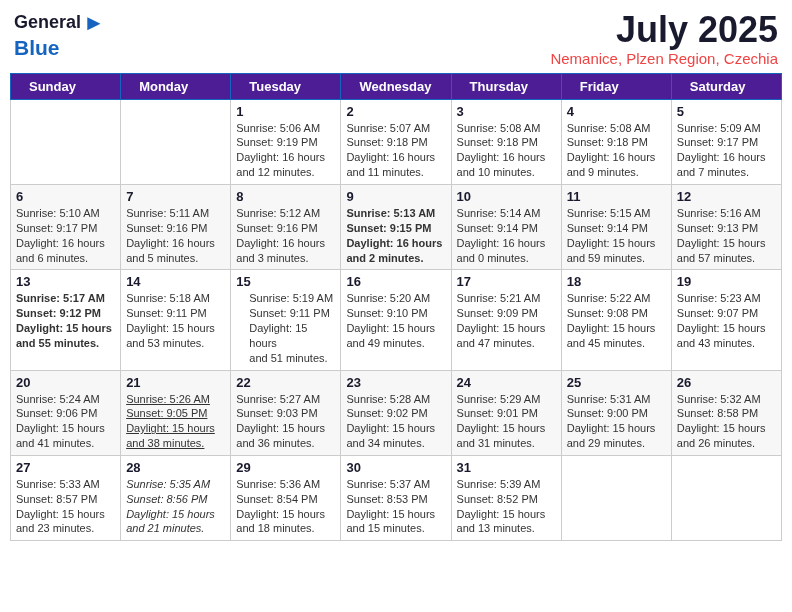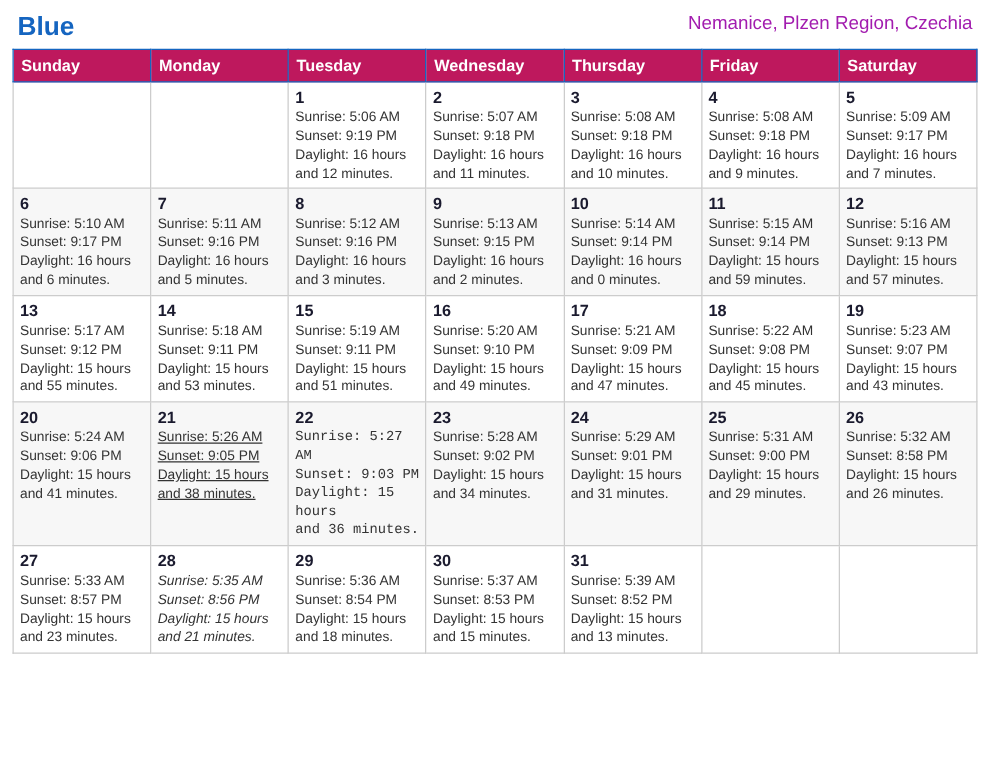--- a/index.html
+++ b/index.html
@@ -51,32 +51,32 @@
       text-align: right;
     }
     .month-title {
       font-size: 36px;
       font-weight: bold;
       color: #1a1a2e;
       line-height: 1.1;
     }
     .location-title {
       font-size: 15px;
-      color: #a21caf;
+      color: #ef4444;
     }
     .calendar {
       width: 100%;
       border-collapse: collapse;
       border: 1px solid #ccc;
     }
     .calendar th {
-      background-color: #be185d;
+      background-color: #4c1d95;
       color: #fff;
       text-align: left;
-      padding: 5px 6px;
+      padding: 5px 18px;
       font-size: 13px;
       border: 1px solid #1565c0;
     }
     .calendar td {
       vertical-align: top;
       border: 1px solid #ccc;
       padding: 4px 5px;
       width: 110px;
       min-height: 80px;
       background: #fff;
@@ -98,24 +98,29 @@
     .empty-cell {
       background: #fff;
     }
   </style>
 </head>
 <body>
 
 <div class="header">
   <div class="logo">
     <div class="logo-block">
+      <div class="logo-top">
+        <span class="logo-text-general">General</span>
+        <span class="logo-icon">►</span>
+      </div>
       <span class="logo-text-blue">Blue</span>
     </div>
   </div>
   <div class="title-block">
+    <div class="month-title">July 2025</div>
     <div class="location-title">Nemanice, Plzen Region, Czechia</div>
   </div>
 </div>
 
 <table class="calendar">
   <thead>
     <tr id="weekday-header">
         <th>Sunday</th>
         <th>Monday</th>
         <th>Tuesday</th>
@@ -182,21 +187,21 @@
         </td>
         <td>
           <div class="day-number">8</div>
           <div class="day-info" style="white-space: pre-line;">Sunrise: 5:12 AM
 Sunset: 9:16 PM
 Daylight: 16 hours
 and 3 minutes.</div>
         </td>
         <td>
           <div class="day-number">9</div>
-          <div class="day-info" style="white-space: pre-line;">Sunrise: 5:13 AM
+          <div class="day-info" style="white-space: pre-line; font-weight: bold;">Sunrise: 5:13 AM
 Sunset: 9:15 PM
 Daylight: 16 hours
 and 2 minutes.</div>
         </td>
         <td>
           <div class="day-number">10</div>
           <div class="day-info" style="white-space: pre-line;">Sunrise: 5:14 AM
 Sunset: 9:14 PM
 Daylight: 16 hours
 and 0 minutes.</div>
@@ -212,35 +217,35 @@
           <div class="day-number">12</div>
           <div class="day-info" style="white-space: pre-line;">Sunrise: 5:16 AM
 Sunset: 9:13 PM
 Daylight: 15 hours
 and 57 minutes.</div>
         </td>
       </tr>
       <tr>
         <td>
           <div class="day-number">13</div>
-          <div class="day-info" style="white-space: pre-line;">Sunrise: 5:17 AM
+          <div class="day-info" style="white-space: pre-line; font-weight: bold;">Sunrise: 5:17 AM
 Sunset: 9:12 PM
 Daylight: 15 hours
 and 55 minutes.</div>
         </td>
         <td>
           <div class="day-number">14</div>
           <div class="day-info" style="white-space: pre-line;">Sunrise: 5:18 AM
 Sunset: 9:11 PM
 Daylight: 15 hours
 and 53 minutes.</div>
         </td>
         <td>
           <div class="day-number">15</div>
-          <div class="day-info" style="white-space: pre-line;">Sunrise: 5:19 AM
+          <div class="day-info" style="white-space: pre-line; margin-left: 13px;">Sunrise: 5:19 AM
 Sunset: 9:11 PM
 Daylight: 15 hours
 and 51 minutes.</div>
         </td>
         <td>
           <div class="day-number">16</div>
           <div class="day-info" style="white-space: pre-line;">Sunrise: 5:20 AM
 Sunset: 9:10 PM
 Daylight: 15 hours
 and 49 minutes.</div>
@@ -277,21 +282,21 @@
         </td>
         <td>
           <div class="day-number">21</div>
           <div class="day-info" style="white-space: pre-line; text-decoration: underline;">Sunrise: 5:26 AM
 Sunset: 9:05 PM
 Daylight: 15 hours
 and 38 minutes.</div>
         </td>
         <td>
           <div class="day-number">22</div>
-          <div class="day-info" style="white-space: pre-line; font-family: Liberation Mono, monospace;">Sunrise: 5:27 AM
+          <div class="day-info" style="white-space: pre-line;">Sunrise: 5:27 AM
 Sunset: 9:03 PM
 Daylight: 15 hours
 and 36 minutes.</div>
         </td>
         <td>
           <div class="day-number">23</div>
           <div class="day-info" style="white-space: pre-line;">Sunrise: 5:28 AM
 Sunset: 9:02 PM
 Daylight: 15 hours
 and 34 minutes.</div>

